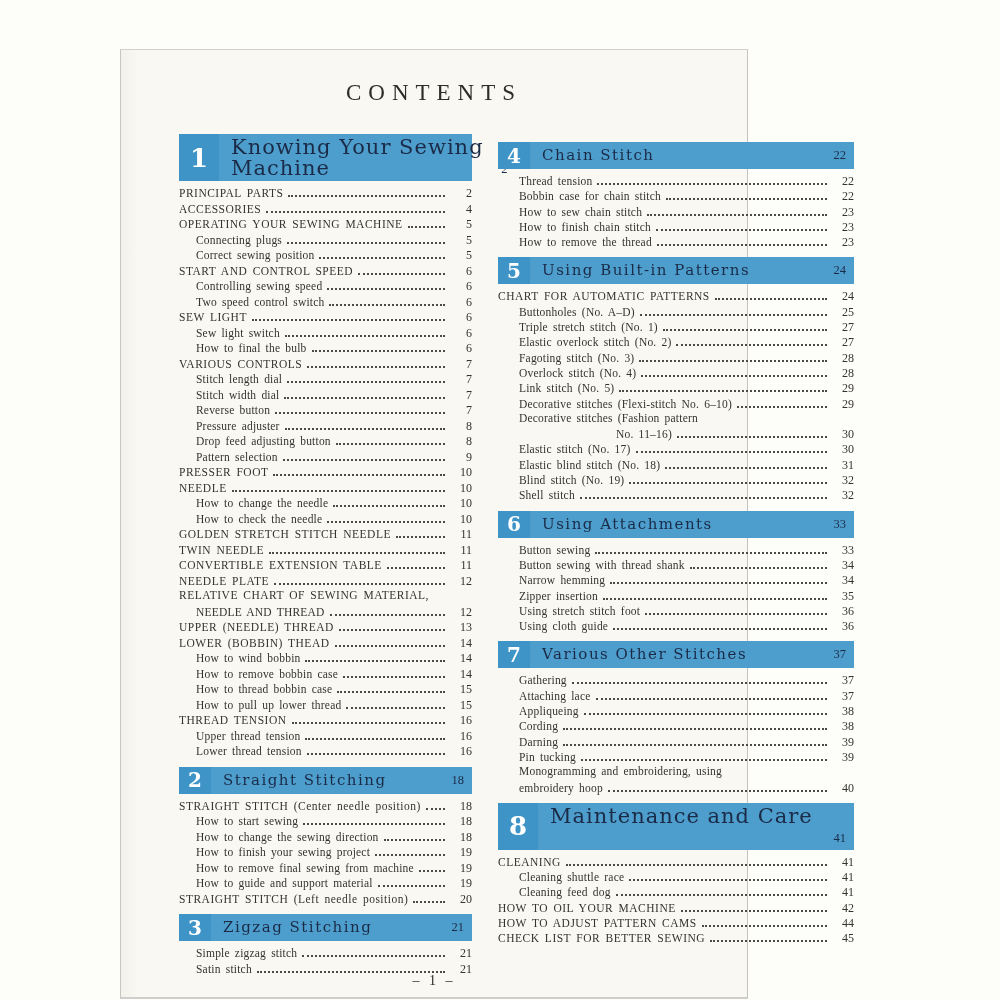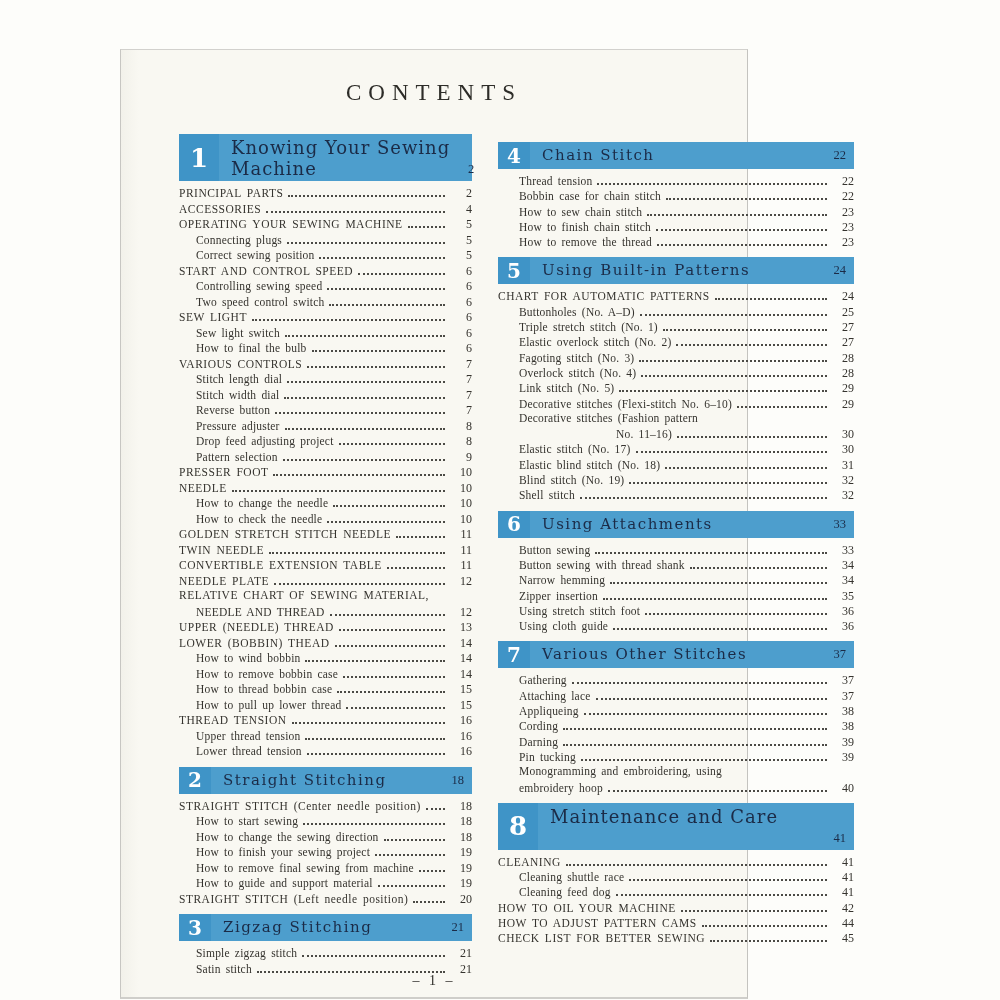--- a/index.html
+++ b/index.html
@@ -33,21 +33,21 @@
     display:flex; align-items:center; justify-content:center; flex:none;
   }
   .bar .titles { flex:1; font-family:"DejaVu Serif",serif; padding-left:12px; white-space:nowrap; }
   .bar .bpage { width:32px; padding-right:8px; text-align:right; font-size:12.5px; flex:none; }
   .bar.single { height:27px; }
   .bar.single .num { width:32px; font-size:20px; }
   .bar.single .titles { font-size:15px; line-height:26px; letter-spacing:1.5px; }
   .bar.single .bpage { align-self:center; }
   .bar.double { height:47px; }
   .bar.double .num { width:40px; font-size:26px; }
-  .bar.double .titles { font-size:18px; line-height:21px; letter-spacing:1px; padding-top:3px; }
+  .bar.double .titles { font-size:21px; line-height:21px; letter-spacing:1px; padding-top:3px; }
   .bar.double .bpage { align-self:flex-end; padding-bottom:4px; }
 
   .row { display:flex; align-items:baseline; height:15.5px; font-size:11.5px; }
   .col-right .row { height:15.3px; }
   .row .lbl { white-space:nowrap; word-spacing:2px; letter-spacing:0.2px; }
   .row.lv0 .lbl { letter-spacing:0.5px; }
   .row.lv1 { padding-left:17px; }
   .col-right .row.lv1 { padding-left:21px; }
   .row.lv2 { padding-left:118px; }
   .leader { flex:1; border-bottom:2px dotted #4b4a45; margin:0 3px 3px 5px; min-width:6px; }
@@ -165,21 +165,21 @@
             <span class="pg">7</span>
           </div>
 
   <div class="row lv1">
     <span class="lbl">Pressure adjuster</span>
   <span class="leader"></span>
             <span class="pg">8</span>
           </div>
 
   <div class="row lv1">
-    <span class="lbl">Drop feed adjusting project</span>
+    <span class="lbl">Drop feed adjusting button</span>
   <span class="leader"></span>
             <span class="pg">8</span>
           </div>
 
   <div class="row lv1">
     <span class="lbl">Pattern selection</span>
   <span class="leader"></span>
             <span class="pg">9</span>
           </div>
 

